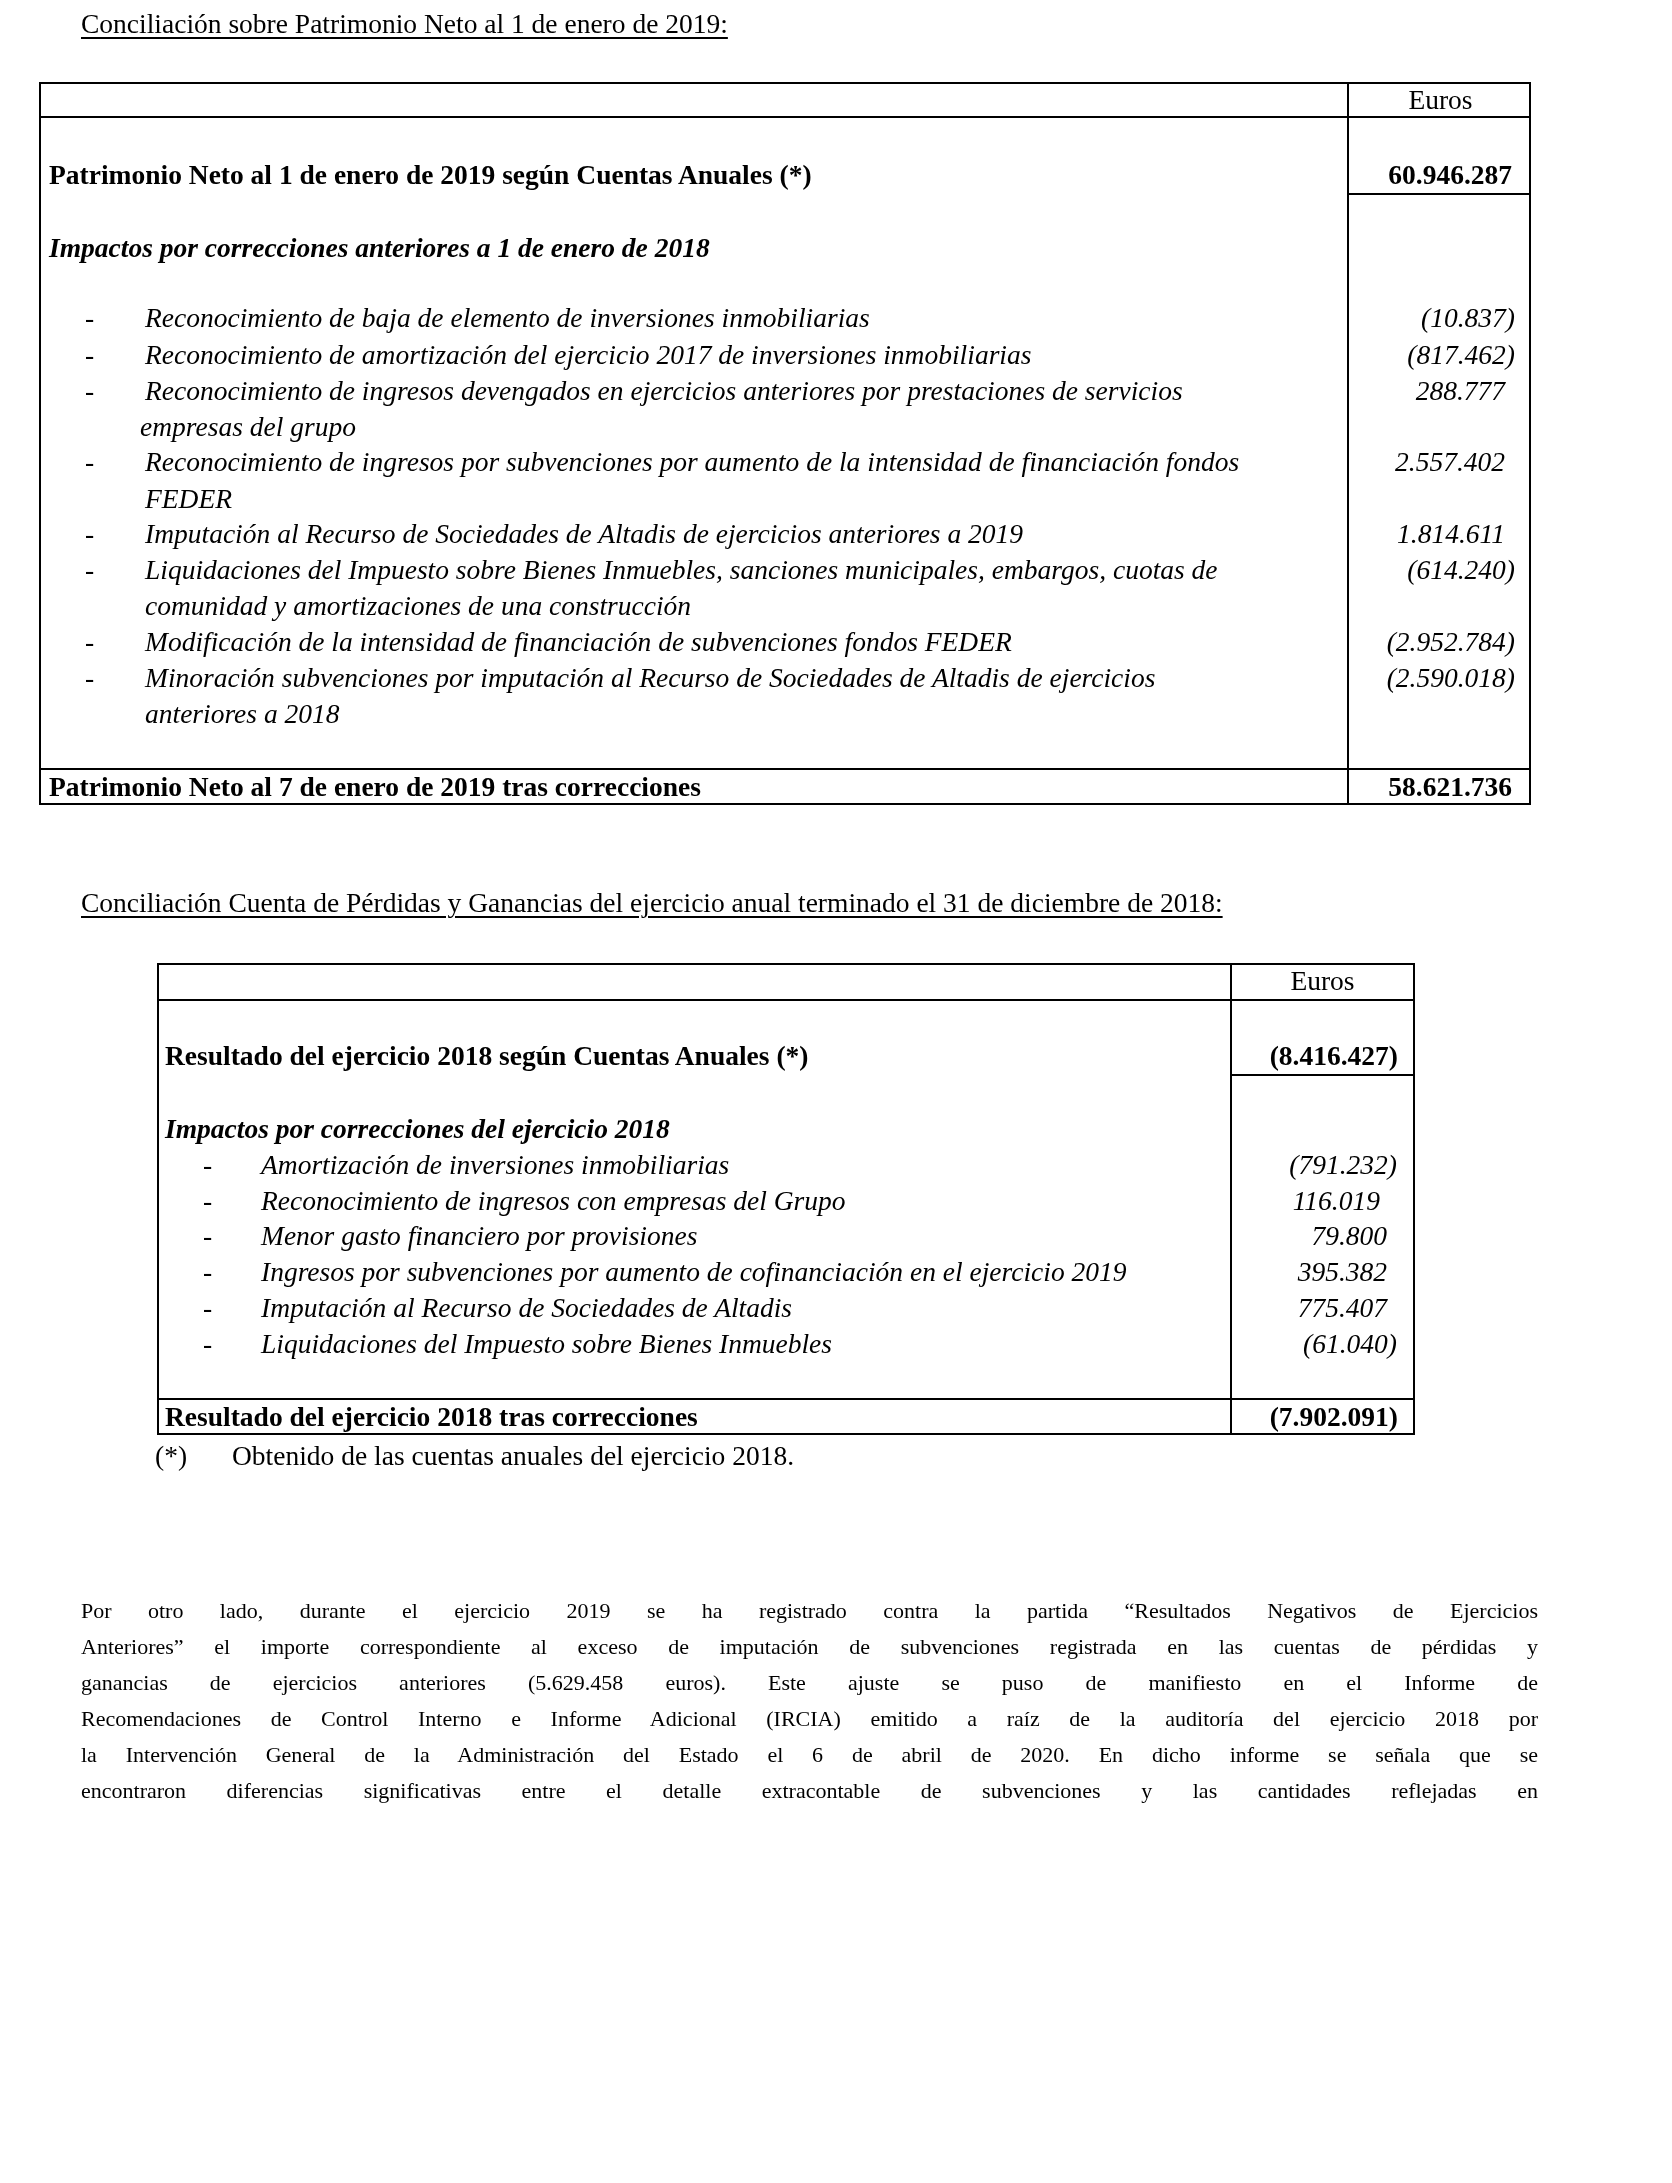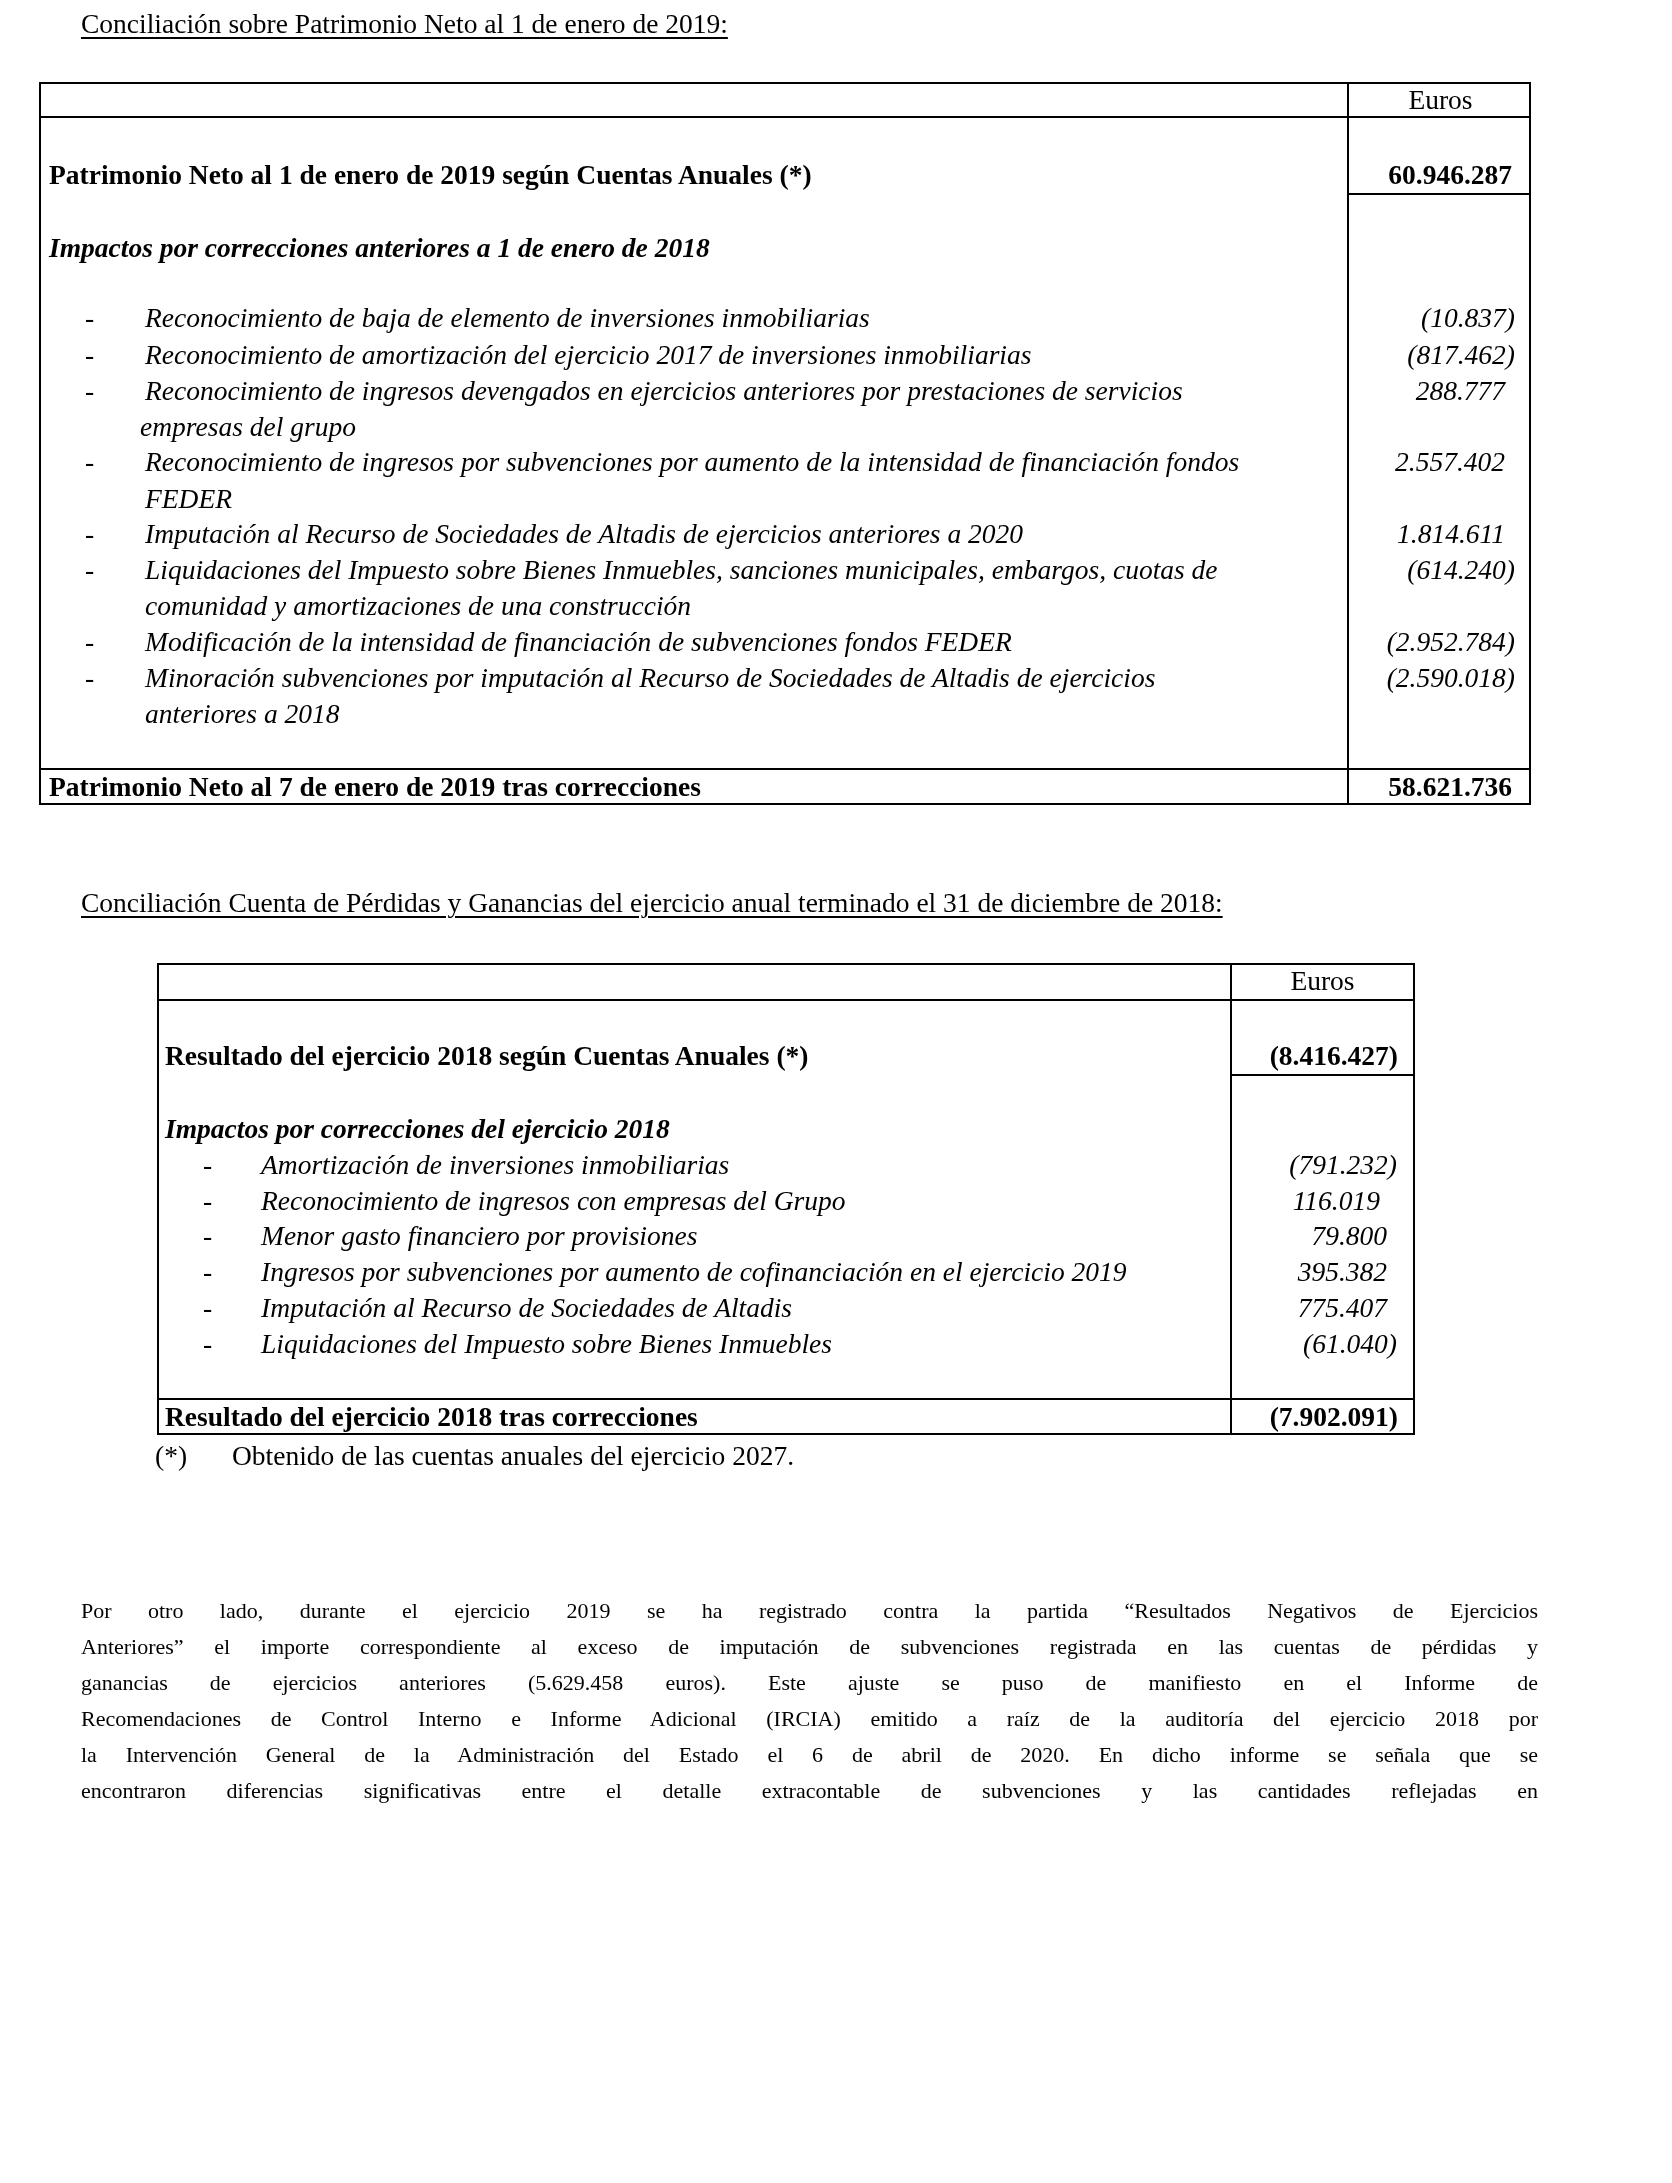--- a/index.html
+++ b/index.html
@@ -53,21 +53,21 @@
     <div class="num ital" style="right:167px; top:373px;">288.777</div>
   </div>
   <div>
     <div class="abs" style="left:85px; top:444px;">-</div>
     <div class="abs ital" style="left:145px; top:444px;">Reconocimiento de ingresos por subvenciones por aumento de la intensidad de financiación fondos</div>
     <div class="abs ital" style="left:145px; top:481px;">FEDER</div>
     <div class="num ital" style="right:167px; top:444px;">2.557.402</div>
   </div>
   <div>
     <div class="abs" style="left:85px; top:516px;">-</div>
-    <div class="abs ital" style="left:145px; top:516px;">Imputación al Recurso de Sociedades de Altadis de ejercicios anteriores a 2020</div>
+    <div class="abs ital" style="left:145px; top:516px;">Imputación al Recurso de Sociedades de Altadis de ejercicios anteriores a 2019</div>
     <div class="num ital" style="right:167px; top:516px;">1.814.611</div>
   </div>
   <div>
     <div class="abs" style="left:85px; top:552px;">-</div>
     <div class="abs ital" style="left:145px; top:552px;text-align:right;">Liquidaciones del Impuesto sobre Bienes Inmuebles, sanciones municipales, embargos, cuotas de</div>
     <div class="abs ital" style="left:145px; top:588px;">comunidad y amortizaciones de una construcción</div>
     <div class="num ital" style="right:157px; top:552px;">(614.240)</div>
   </div>
   <div>
     <div class="abs" style="left:85px; top:624px;">-</div>
@@ -131,21 +131,21 @@
     <div class="abs ital" style="left:261px; top:1326px;">Liquidaciones del Impuesto sobre Bienes Inmuebles</div>
     <div class="num ital" style="right:275px; top:1326px;">(61.040)</div>
   </div>
 
   <div class="abs bold" style="left:165px; top:1399px;">Resultado del ejercicio 2018 tras correcciones</div>
   <div class="num bold" style="right:274px; top:1399px;">(7.902.091)</div>
 </div>
 
 <div>
   <div class="abs" style="left:155px; top:1438px;">(*)</div>
-  <div class="abs" style="left:232px; top:1438px;">Obtenido de las cuentas anuales del ejercicio 2027.</div>
+  <div class="abs" style="left:232px; top:1438px;">Obtenido de las cuentas anuales del ejercicio 2018.</div>
 </div>
 
 <div class="para" style="top:1593px;">
   <span>Por otro lado, durante el ejercicio 2019 se ha registrado contra la partida “Resultados Negativos de Ejercicios</span>
   <span>Anteriores” el importe correspondiente al exceso de imputación de subvenciones registrada en las cuentas de pérdidas y</span>
   <span>ganancias de ejercicios anteriores (5.629.458 euros). Este ajuste se puso de manifiesto en el Informe de</span>
   <span>Recomendaciones de Control Interno e Informe Adicional (IRCIA) emitido a raíz de la auditoría del ejercicio 2018 por</span>
   <span>la Intervención General de la Administración del Estado el 6 de abril de 2020. En dicho informe se señala que se</span>
   <span>encontraron diferencias significativas entre el detalle extracontable de subvenciones y las cantidades reflejadas en</span>
 </div>

